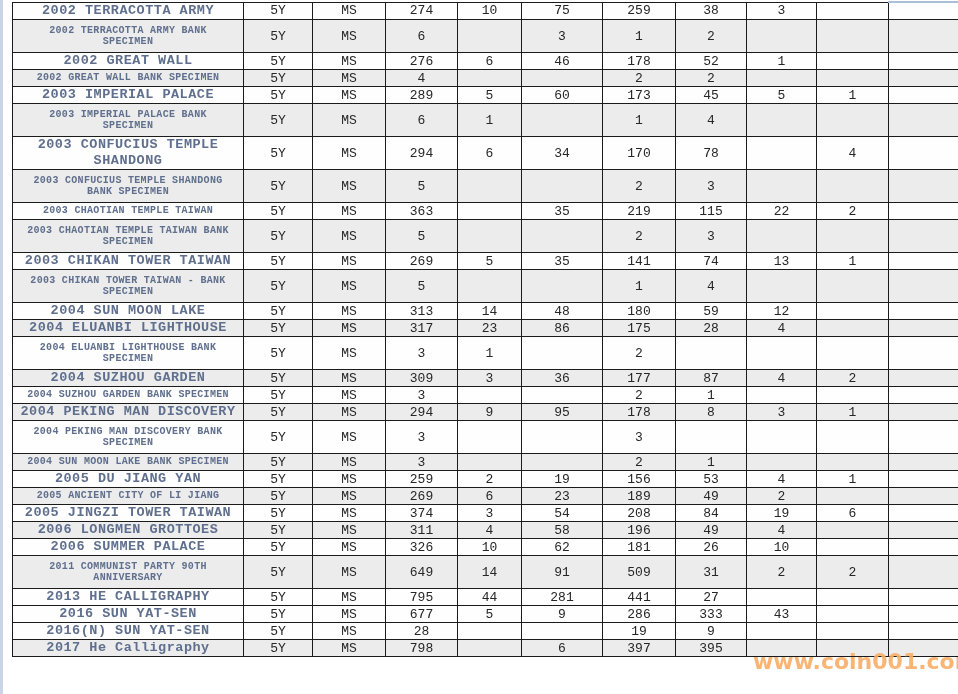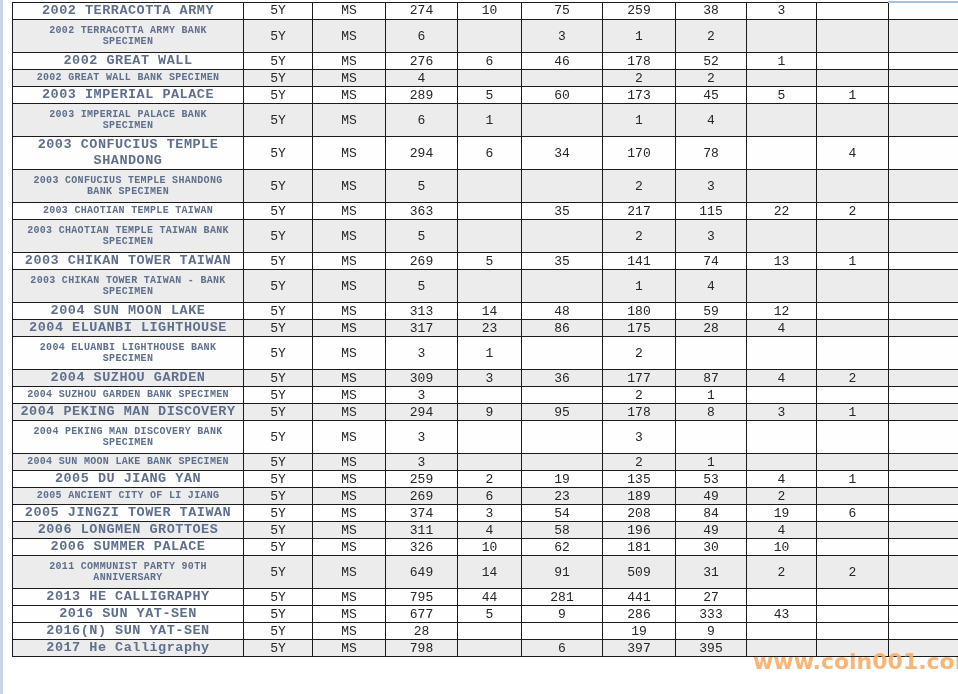--- a/index.html
+++ b/index.html
@@ -201,21 +201,21 @@
           <td class="num"></td>
           <td class="num"></td>
         </tr>
         <tr class="odd">
           <td class="name sm">2003 CHAOTIAN TEMPLE TAIWAN</td>
           <td class="num">5Y</td>
           <td class="num">MS</td>
           <td class="num">363</td>
           <td class="num"></td>
           <td class="num">35</td>
-          <td class="num">217</td>
+          <td class="num">219</td>
           <td class="num">115</td>
           <td class="num">22</td>
           <td class="num">2</td>
           <td class="num"></td>
         </tr>
         <tr class="even dbl">
           <td class="name sm">2003 CHAOTIAN TEMPLE TAIWAN BANK
 SPECIMEN</td>
           <td class="num">5Y</td>
           <td class="num">MS</td>
@@ -361,21 +361,21 @@
           <td class="num"></td>
           <td class="num"></td>
         </tr>
         <tr class="odd">
           <td class="name lg">2005 DU JIANG YAN</td>
           <td class="num">5Y</td>
           <td class="num">MS</td>
           <td class="num">259</td>
           <td class="num">2</td>
           <td class="num">19</td>
-          <td class="num">135</td>
+          <td class="num">156</td>
           <td class="num">53</td>
           <td class="num">4</td>
           <td class="num">1</td>
           <td class="num"></td>
         </tr>
         <tr class="even">
           <td class="name sm">2005 ANCIENT CITY OF LI JIANG</td>
           <td class="num">5Y</td>
           <td class="num">MS</td>
           <td class="num">269</td>
@@ -414,21 +414,21 @@
           <td class="num"></td>
         </tr>
         <tr class="odd">
           <td class="name lg">2006 SUMMER PALACE</td>
           <td class="num">5Y</td>
           <td class="num">MS</td>
           <td class="num">326</td>
           <td class="num">10</td>
           <td class="num">62</td>
           <td class="num">181</td>
-          <td class="num">30</td>
+          <td class="num">26</td>
           <td class="num">10</td>
           <td class="num"></td>
           <td class="num"></td>
         </tr>
         <tr class="even dbl">
           <td class="name sm">2011 COMMUNIST PARTY 90TH
 ANNIVERSARY</td>
           <td class="num">5Y</td>
           <td class="num">MS</td>
           <td class="num">649</td>

